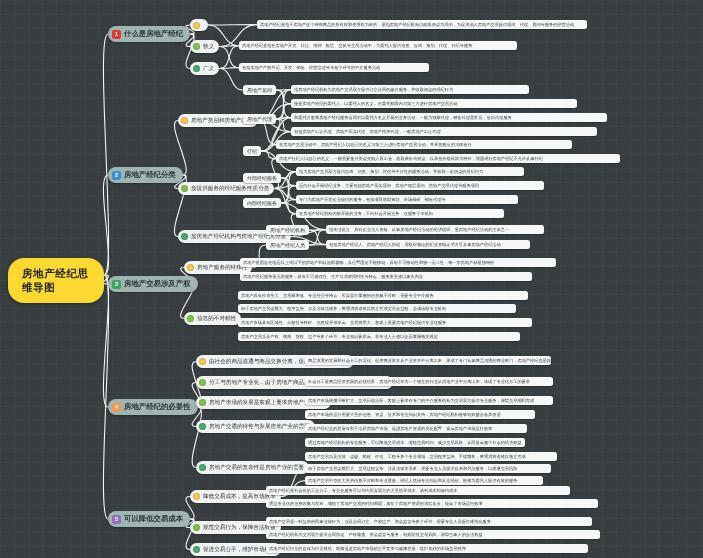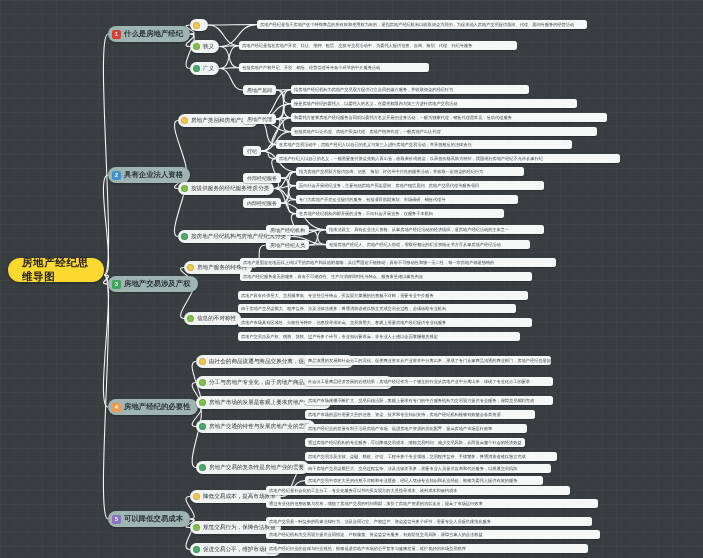--- a/index.html
+++ b/index.html
@@ -136,21 +136,21 @@
       <path d="M291.09375,236.5 C310.2921875,236.5 306.8015625,244.625 326,244.625"></path>
       <path d="M309,230 C323,230 312,229.625 326,229.625"></path>
       <path d="M309,230 C323,230 312,244.625 326,244.625"></path>
       <path d="M309,245 C323,245 312,229.625 326,229.625"></path>
       <path d="M309,245 C323,245 312,244.625 326,244.625"></path>
       <path d="M252.34375,267.5 C266.34375,267.5 252,245 266,245"></path>
       <path d="M280.71875,496.5 C294.71875,496.5 291,468.625 305,468.625"></path>
       <path d="M280.71875,496.5 C294.71875,496.5 291,480.625 305,480.625"></path>
     </svg>
 
-  <div class="node root" style="left:8px;top:258px;width:96px;height:24px;">
+  <div class="node root" style="left:8px;top:258px;width:96px;height:45px;">
     <span>房地产经纪思维导图</span>
   </div>
 
   <div class="node l1" style="left:108px;top:26px;">
     <span class="num" style="background:#e03b2f">1</span>
     <span>什么是房地产经纪</span>
   </div>
   <div class="node l2" style="left:190px;top:19px;">
     <span class="dot" style="background:#f2c94c"></span>
     <span></span>
@@ -168,21 +168,21 @@
   <div class="node l2" style="left:190px;top:62px;">
     <span class="dot" style="background:#4aa96c"></span>
     <span>广义</span>
   </div>
   <div class="node leaf" style="left:239px;top:63px;width:190px;">
     <span>包括房地产产权登记、开发、销售、经营管理等等各个环节的中介服务活动</span>
   </div>
 
   <div class="node l1" style="left:108px;top:167px;">
     <span class="num" style="background:#3b8fd4">2</span>
-    <span>具有企业法人资格</span>
+    <span>房地产经纪分类</span>
   </div>
 
   <div class="node l2" style="left:178px;top:114px;">
     <span class="dot" style="background:#f2c94c"></span>
     <span>房地产类别和房地产内容</span>
   </div>
   <div class="node l3" style="left:243px;top:85px;">
     <span>房地产居间</span>
   </div>
   <div class="node leaf" style="left:291px;top:85px;width:238px;">

